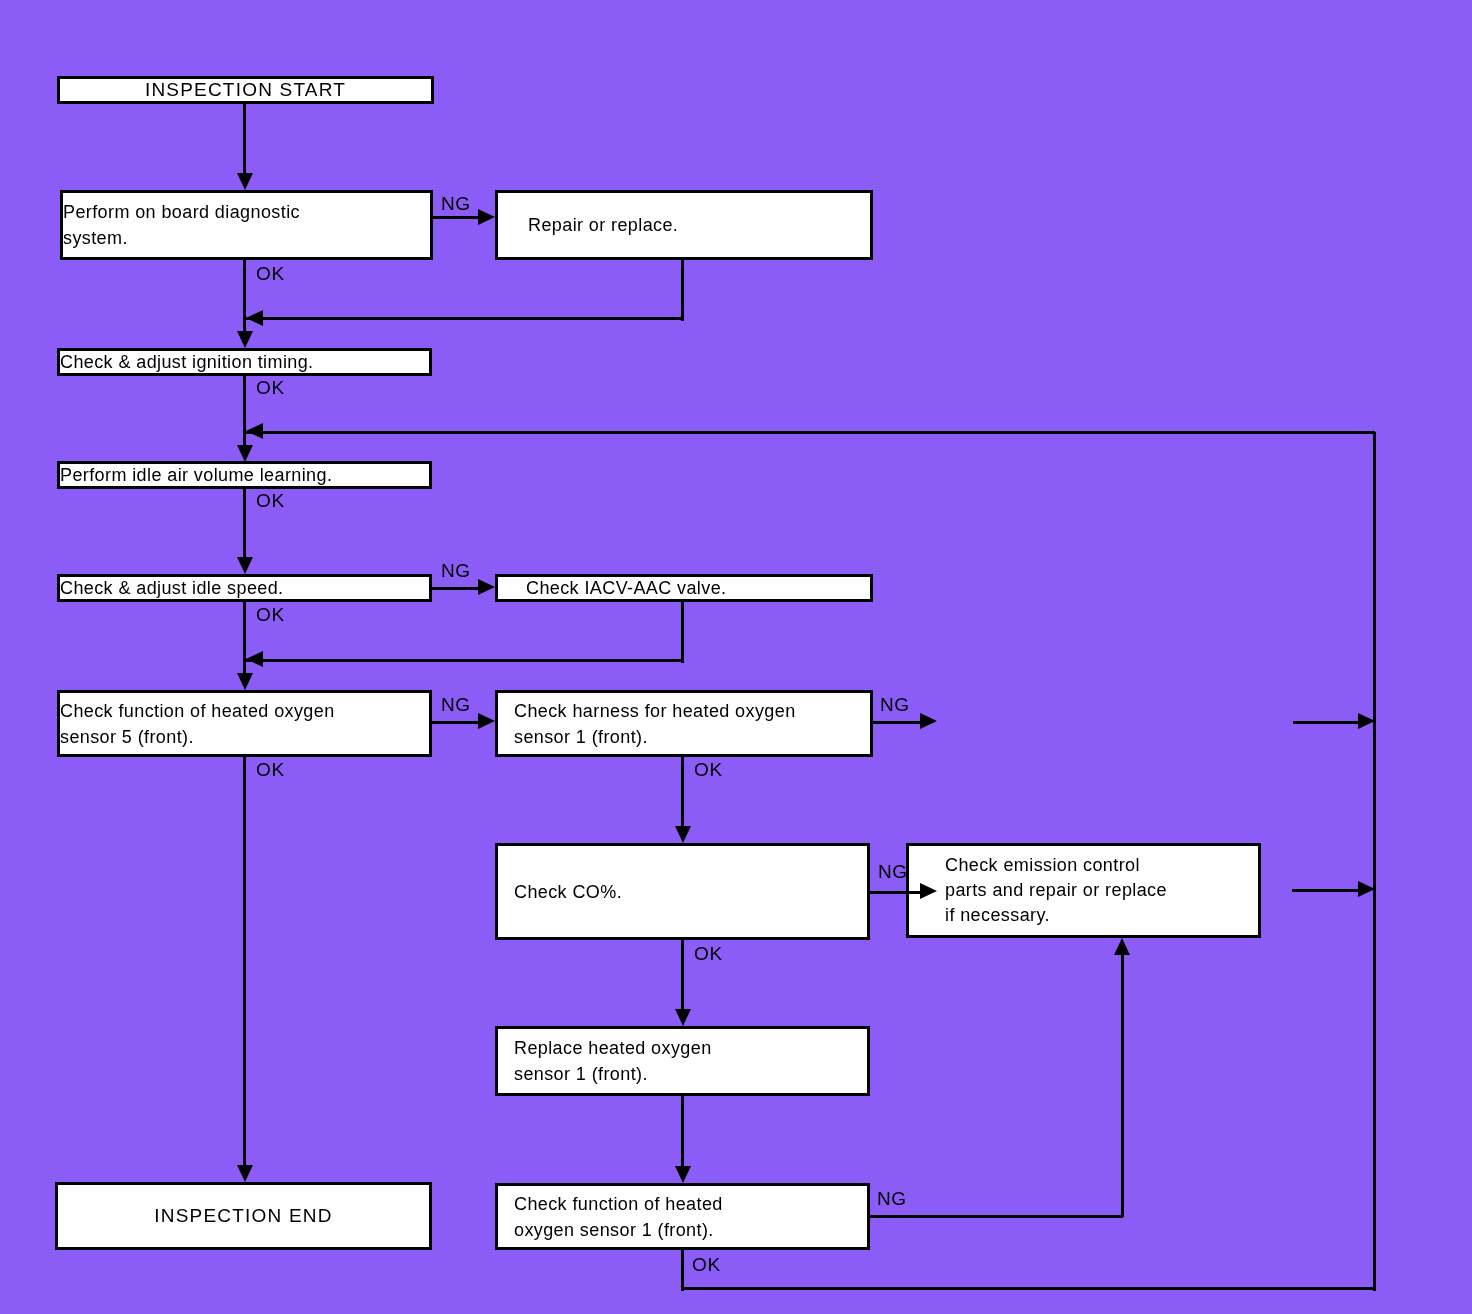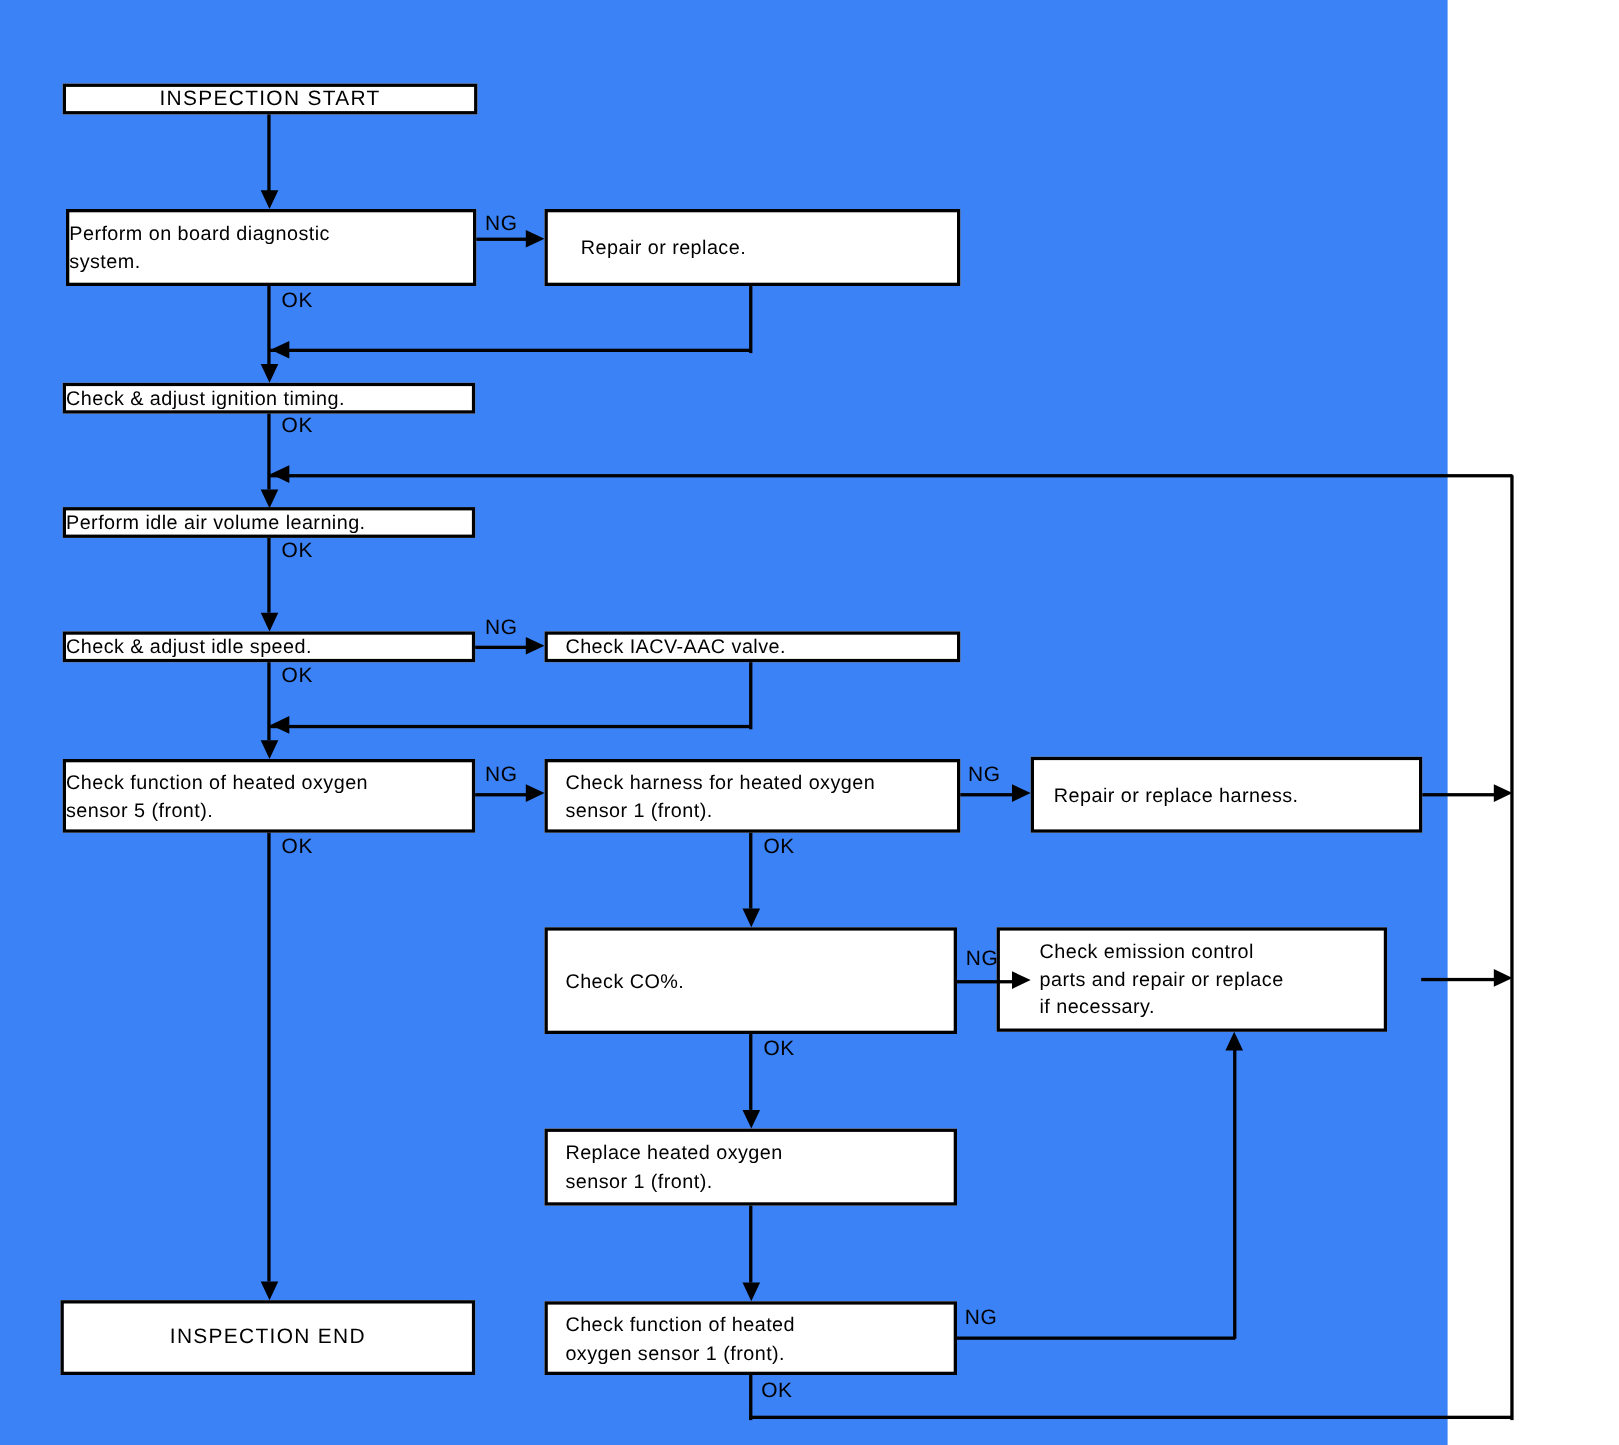--- a/index.html
+++ b/index.html
@@ -1,19 +1,19 @@
 <!DOCTYPE html>
 <html><head>
 <meta charset="utf-8">
 <style>
   html,body{margin:0;padding:0;background:#ffffff;}
   #canvas{
     position:relative;
-    width:1316px;height:1314px;
-    background:#3b82f6;
+    width:1472px;height:1314px;
+    background:#8b5cf6;
     font-family:"Liberation Sans","DejaVu Sans",sans-serif;
     color:#000;
     text-decoration:underline;
   }
   .box{
     position:absolute;
     box-sizing:border-box;
     border:3px solid #000;
     background:#fff;
     display:flex;
@@ -57,29 +57,28 @@
 system.</div>
 
   <div class="box" style="left:495px;top:190px;width:378px;height:70px;padding-left:30px">Repair or replace.</div>
 
   <div class="box" style="left:57px;top:348px;width:375px;height:28px">Check &amp; adjust ignition timing.</div>
 
   <div class="box" style="left:57px;top:461px;width:375px;height:28px">Perform idle air volume learning.</div>
 
   <div class="box" style="left:57px;top:574px;width:375px;height:28px">Check &amp; adjust idle speed.</div>
 
-  <div class="box" style="left:495px;top:574px;width:378px;height:28px;padding-left:16px">Check IACV-AAC valve.</div>
+  <div class="box" style="left:495px;top:574px;width:378px;height:28px;padding-left:28px">Check IACV-AAC valve.</div>
 
   <div class="box" style="left:57px;top:690px;width:375px;height:67px">Check function of heated oxygen
 sensor 5 (front).</div>
 
   <div class="box" style="left:495px;top:690px;width:378px;height:67px;padding-left:16px">Check harness for heated oxygen
 sensor 1 (front).</div>
 
-  <div class="box" style="left:937px;top:688px;width:356px;height:69px;padding-left:18px">Repair or replace harness.</div>
 
   <div class="box" style="left:495px;top:843px;width:375px;height:97px;padding-left:16px">Check CO%.</div>
 
   <div class="box" style="left:906px;top:843px;width:355px;height:95px;padding-left:36px;line-height:25px">Check emission control
 parts and repair or replace
 if necessary.</div>
 
   <div class="box" style="left:495px;top:1026px;width:375px;height:70px;padding-left:16px">Replace heated oxygen
 sensor 1 (front).</div>
 

